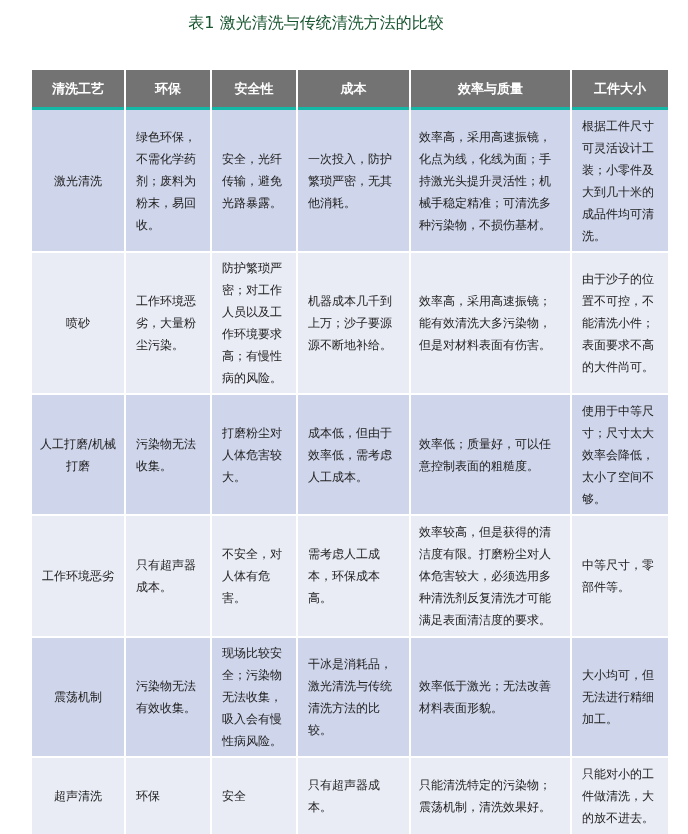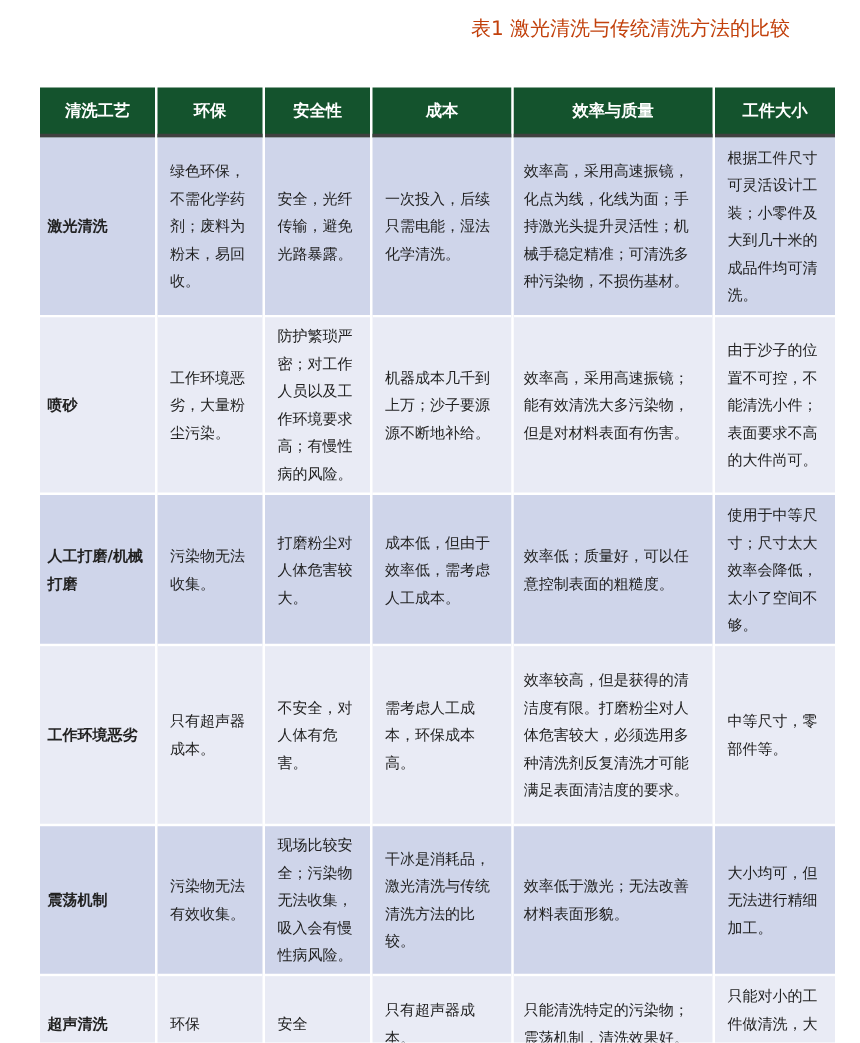--- a/index.html
+++ b/index.html
@@ -1,31 +1,31 @@
 <!DOCTYPE html>
 <html><head>
 <meta charset="utf-8">
 <style>
   html, body { margin: 0; padding: 0; background: #ffffff; }
   body { width: 688px; height: 834px; overflow: hidden; position: relative;
          font-family: "DejaVu Sans", "Liberation Sans", sans-serif; color: #222; }
-  .title { position: absolute; top: 13px; left: 0; width: 632px; text-align: right;
-           font-size: 16px; color: #c2410c; letter-spacing: 0; }
+  .title { position: absolute; top: 13px; left: 0; width: 632px; text-align: center;
+           font-size: 16px; color: #14532d; letter-spacing: 0; }
   table { position: absolute; top: 70px; left: 30px; width: 636px;
           border-collapse: separate; border-spacing: 2px 0; table-layout: fixed; }
   col.c1 { width: 92px; } col.c2 { width: 84px; } col.c3 { width: 84px; }
   col.c4 { width: 111px; } col.c5 { width: 159px; } col.c6 { width: 96px; }
-  th { background: #14532d; color: #ffffff; font-size: 13px; font-weight: bold;
-       height: 37px; text-align: center; vertical-align: middle; padding: 0; border-bottom: 3px solid #404040; }
+  th { background: #737373; color: #ffffff; font-size: 13px; font-weight: bold;
+       height: 37px; text-align: center; vertical-align: middle; padding: 0; border-bottom: 3px solid #14b8a6; }
   td { font-size: 12px; line-height: 22px; padding: 0 10px; vertical-align: middle;
        border-bottom: 2px solid #ffffff; word-break: break-all; }
   tr.dark td { background: #cfd5ea; }
   tr.light td { background: #e9ebf5; }
-  td.name { font-weight: bold; padding: 15px 6px; }
-  td.eff { padding: 16px 8px; }
+  td.name { text-align: center; font-weight: normal; padding: 15px 6px; }
+  td.eff { padding: 4px 8px; }
 </style>
 </head>
 <body>
 
 <div class="title">表1 激光清洗与传统清洗方法的比较</div>
 
 <table>
   <colgroup>
     <col class="c1">
       <col class="c2">
@@ -42,21 +42,21 @@
       <th>成本</th>
       <th>效率与质量</th>
       <th>工件大小</th>
     </tr>
   </thead>
   <tbody>
     <tr class="dark" style="height:143px">
       <td class="name">激光清洗</td>
       <td>绿色环保，不需化学药剂；废料为粉末，易回收。</td>
       <td>安全，光纤传输，避免光路暴露。</td>
-      <td>一次投入，后续只需电能，湿法化学清洗。</td>
+      <td>一次投入，防护繁琐严密，无其他消耗。</td>
       <td class="eff">效率高，采用高速振镜，化点为线，化线为面；手持激光头提升灵活性；机械手稳定精准；可清洗多种污染物，不损伤基材。</td>
       <td>根据工件尺寸可灵活设计工装；小零件及大到几十米的成品件均可清洗。</td>
     </tr>
     <tr class="light" style="height:142px">
       <td class="name">喷砂</td>
       <td>工作环境恶劣，大量粉尘污染。</td>
       <td>防护繁琐严密；对工作人员以及工作环境要求高；有慢性病的风险。</td>
       <td>机器成本几千到上万；沙子要源源不断地补给。</td>
       <td class="eff">效率高，采用高速振镜；能有效清洗大多污染物，但是对材料表面有伤害。</td>
       <td>由于沙子的位置不可控，不能清洗小件；表面要求不高的大件尚可。</td>

